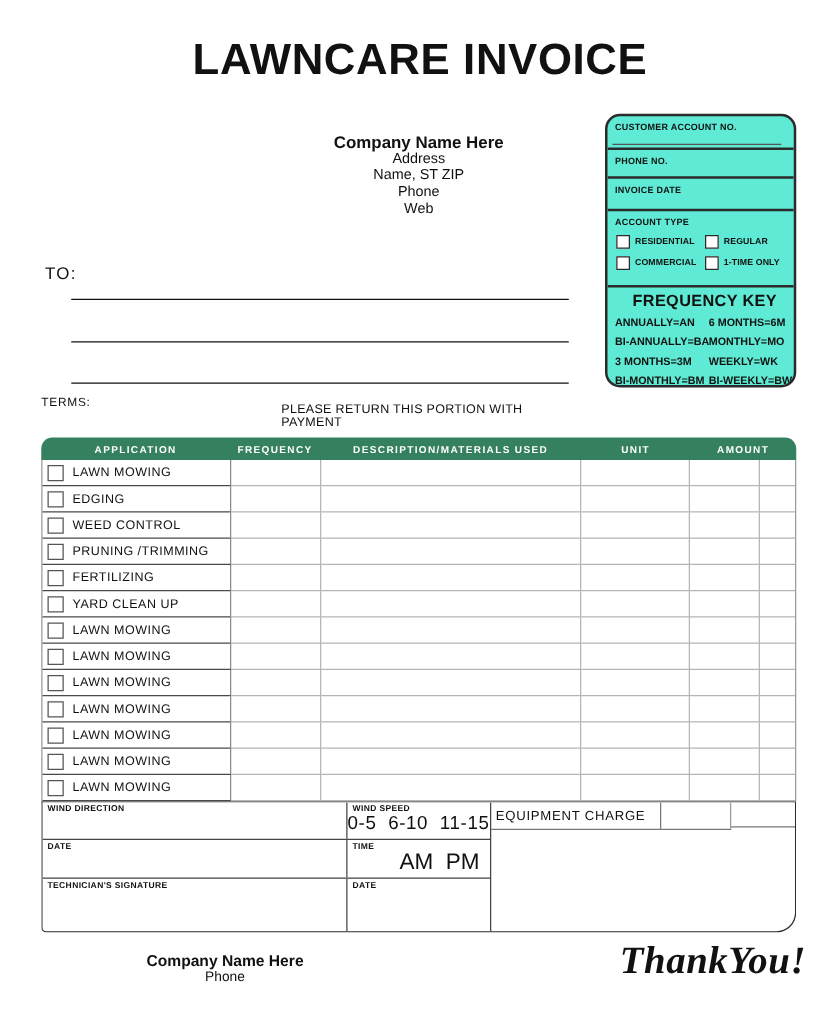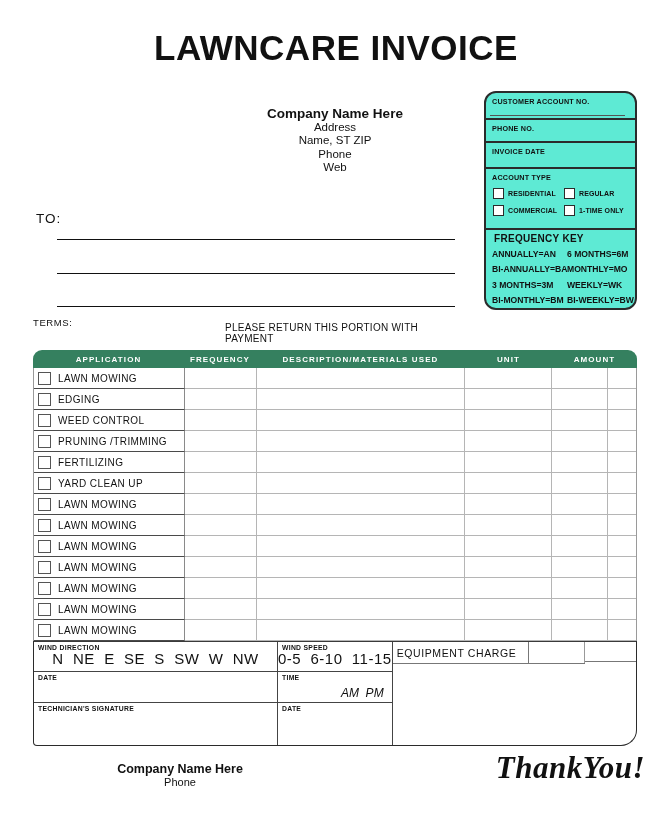--- a/index.html
+++ b/index.html
@@ -20,21 +20,21 @@
   .ab-sec1 { height:27px; border-bottom:2px solid #2b2b2b; position:relative; }
   .ab-writeline { position:absolute; left:4px; right:10px; bottom:2px; border-bottom:1px solid #555; }
   .ab-sec2 { height:23px; border-bottom:2px solid #2b2b2b; }
   .ab-sec3 { height:26px; border-bottom:2px solid #2b2b2b; }
   .ab-sec4 { height:61px; border-bottom:2px solid #2b2b2b; }
   .cb-row { display:flex; margin:6px 0 0 7px; }
   .cb-item { display:flex; align-items:center; width:72px; }
   .cb-box { width:11px; height:11px; border:1.5px solid #2b2b2b; background:#fff; flex:0 0 auto; }
   .cb-text { font-size:7px; font-weight:700; margin-left:4px; letter-spacing:0.1px; white-space:nowrap; }
   .ab-sec5 { padding-top:3px; }
-  .fk-label { font-size:10px; font-weight:700; letter-spacing:0.3px; padding-left:8px; }
+  .fk-label { font-size:13px; font-weight:700; letter-spacing:0.3px; padding-left:20px; }
   .fk-grid { display:flex; margin:3px 0 0 6px; }
   .fk-col { width:75px; }
   .fk-item { font-size:8.6px; font-weight:600; line-height:15.4px; white-space:nowrap; }
 
   
   .to-label { position:absolute; left:36px; top:211px; font-size:13.5px; letter-spacing:1px; }
   .to-line { position:absolute; left:57px; width:398px; border-bottom:1.6px solid #111; }
   .terms-label { position:absolute; left:33px; top:317px; font-size:9.5px; letter-spacing:0.6px; }
   .return-notice { position:absolute; left:225px; top:322px; width:230px; 
                    font-size:10px; font-weight:400; letter-spacing:0.25px; }
@@ -59,21 +59,21 @@
                 border:1.5px solid #2b2b2b; border-top:1px solid #3a3a3a;
                 border-radius:0 0 16px 4px; overflow:hidden; display:flex; }
   .bs-left { width:384px; display:flex; flex-direction:column; }
   .bs-rowA { height:30px; display:flex; border-bottom:1px solid #444; }
   .bs-rowB { height:31px; display:flex; border-bottom:1px solid #444; }
   .bs-rowC { flex:1; display:flex; }
   .bs-cell-l { width:244px; border-right:1px solid #444; position:relative; }
   .bs-cell-r { flex:1; position:relative; }
   .bs-label { font-size:6.8px; font-weight:700; letter-spacing:0.3px; padding:2px 0 0 4px; }
   .bs-values { text-align:center; font-size:15px; letter-spacing:0.5px; white-space:pre; margin-top:-1px; }
-  .ampm { position:absolute; right:8px; bottom:2px; font-size:12px; white-space:pre;font-style:italic; }
+  .ampm { position:absolute; right:8px; bottom:2px; font-size:18px; white-space:pre; }
   .bs-right { flex:1; border-left:1px solid #444; display:flex; flex-direction:row; }
   .charge-row { display:flex; border-bottom:1px solid #777; }
   .charge-row:last-child { border-bottom:none; }
   .charge-label { width:135px; display:flex; align-items:center; font-size:10.5px;
                   letter-spacing:0.6px; padding:0 8px 0 4px; white-space:nowrap; }
   .charge-label.right { justify-content:flex-end; }
   .charge-label.bold { font-weight:700; font-size:11px; }
   .charge-amt { width:56px; border-left:1px solid #777; }
   .charge-cents { flex:1; border-left:1px solid #999; }
 
@@ -314,21 +314,20 @@
           <div class="c c6"></div>
         </div>
       </div>
   </div>
 
   <div class="bottom-sec">
     <div class="bs-left">
       <div class="bs-rowA">
         <div class="bs-cell-l">
           <div class="bs-label">WIND DIRECTION</div>
-          <div class="bs-values">N  NE  E  SE  S  SW  W  NW</div>
         </div>
         <div class="bs-cell-r">
           <div class="bs-label">WIND SPEED</div>
           <div class="bs-values">0-5  6-10  11-15</div>
         </div>
       </div>
       <div class="bs-rowB">
         <div class="bs-cell-l">
           <div class="bs-label">DATE</div>
         </div>

